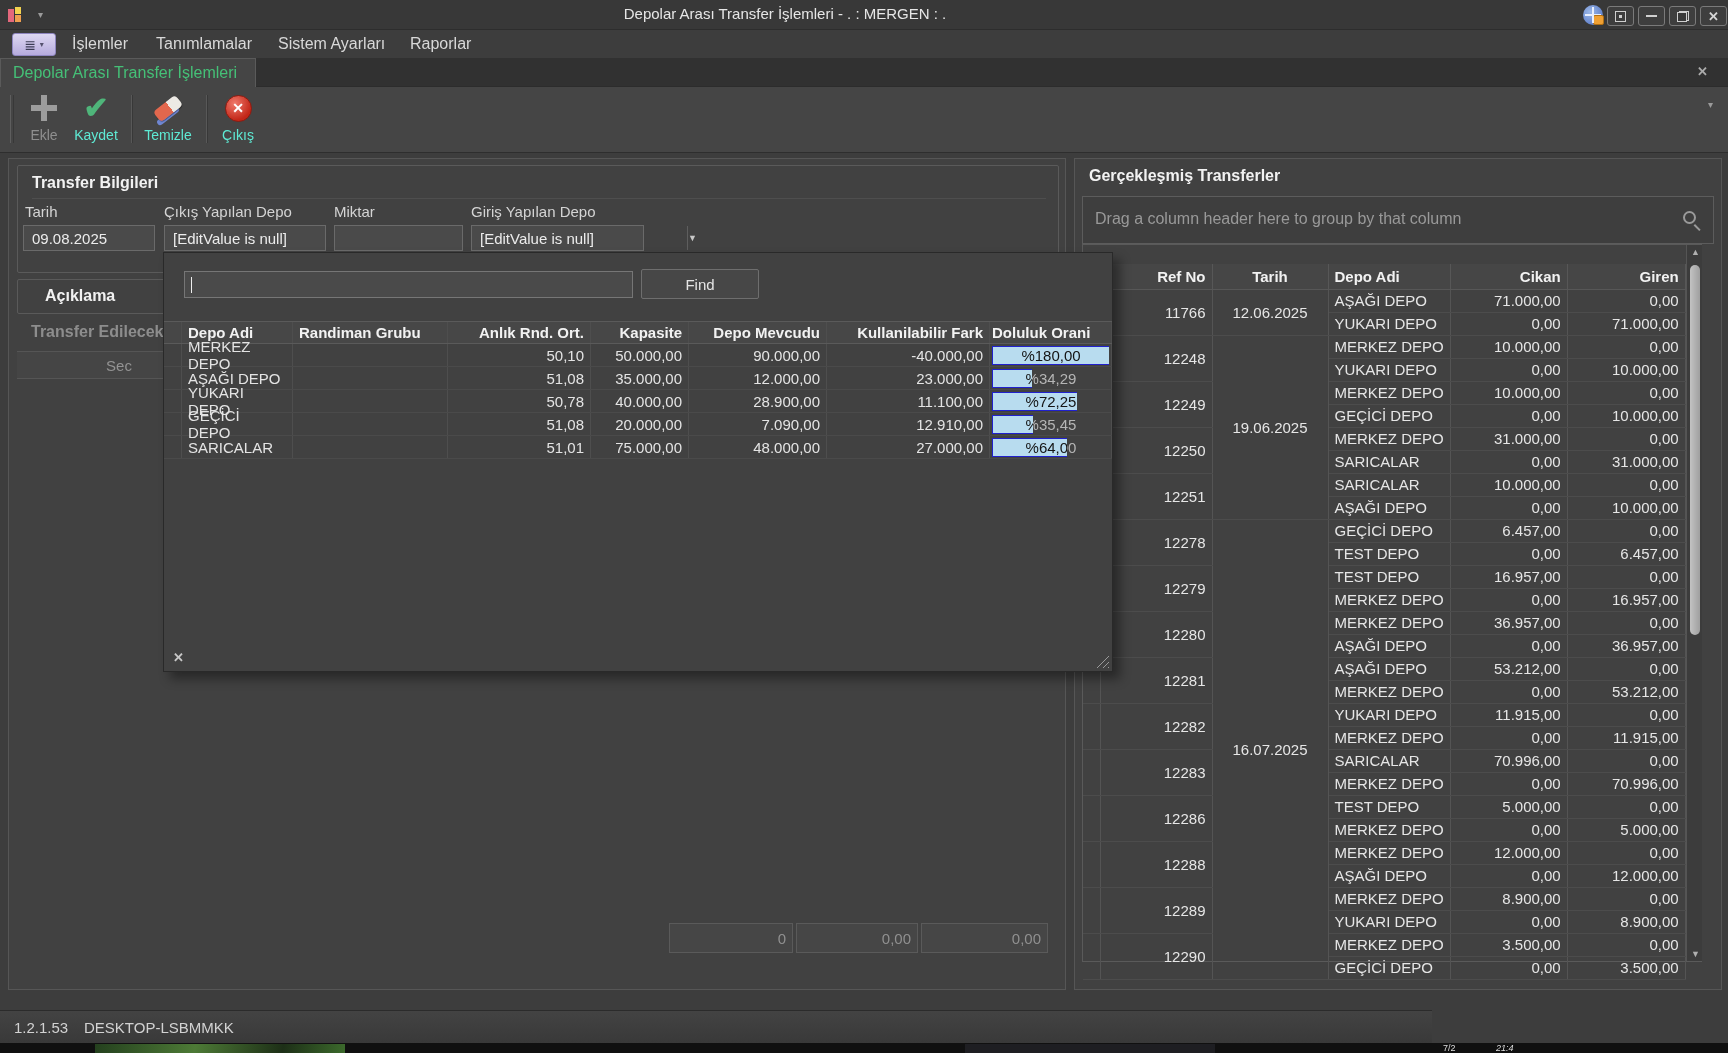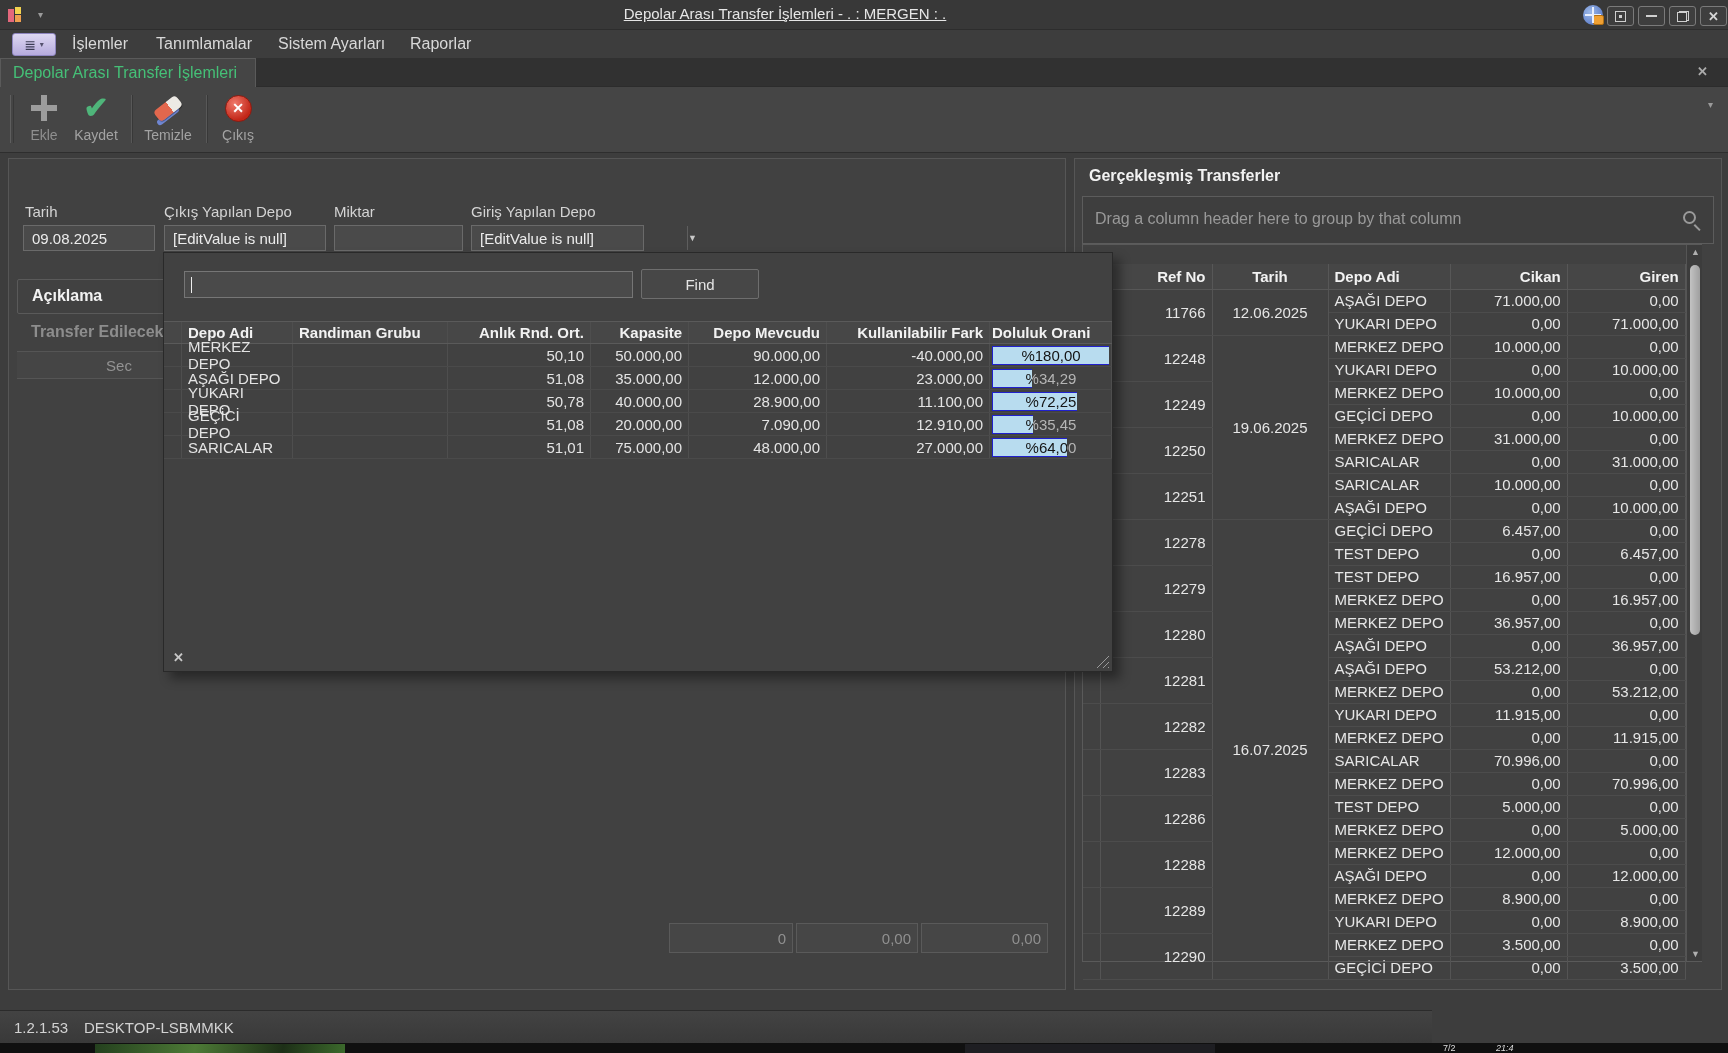--- a/index.html
+++ b/index.html
@@ -12,21 +12,21 @@
   .abs { position:absolute; }
 
   
   .titlebar { left:0; top:0; width:1728px; height:30px; background:#383838; border-bottom:1px solid #2d2d2d; }
   .app-logo { left:8px; top:7px; width:20px; height:17px; }
   .app-logo i { position:absolute; }
   .logo-a { left:0; top:2px; width:6px; height:13px; background:#e4687c; }
   .logo-b { left:7px; top:8px; width:6px; height:7px; background:#ef9f4f; }
   .logo-c { left:7px; top:0; width:6px; height:7px; background:#f3d34f; }
   .title-chevron { left:38px; top:9px; color:#9a9a9a; font-size:10px; }
-  .window-title { left:0; top:5px; width:1570px; text-align:center; color:#e6e6e6; font-size:15px;text-decoration:underline; }
+  .window-title { left:0; top:5px; width:1570px; text-align:center; color:#e6e6e6; font-size:15px; }
   .globe-icon { left:1583px; top:5px; width:20px; height:20px; border-radius:50%;
      background:radial-gradient(circle at 35% 35%, #9db9e8, #4a6cc0); }
   .globe-icon::before { content:""; position:absolute; left:2px; top:9px; width:16px; height:2px; background:#e8eefc; }
   .globe-icon::after { content:""; position:absolute; left:9px; top:2px; width:2px; height:16px; background:#e8eefc; }
   .globe-lock { position:absolute; left:10px; top:10px; width:11px; height:10px; background:#efa033; border:1px solid #b06f14; border-radius:2px; }
   .winbtn { top:6px; width:27px; height:20px; border:1px solid #7a7a7a; border-radius:3px;
      display:flex; align-items:center; justify-content:center; color:#cfcfcf; background:rgba(255,255,255,0.03); }
   .fsq { width:11px; height:11px; border:1px solid #cfcfcf; position:relative; }
   .fsq::after { content:""; position:absolute; left:3px; top:3px; width:3px; height:3px; background:#cfcfcf; }
   .minbar { width:11px; height:2px; background:#cfcfcf; }
@@ -49,21 +49,21 @@
   .tab-active { left:0; top:0; width:256px; height:29px; background:#454545;
      border:1px solid #5a5a5a; border-bottom:none; display:flex; align-items:center; padding-left:12px;
      color:#45c077; font-size:16px; }
   .tab-close { left:1697px; top:6px; color:#ababab; font-size:13px; font-weight:bold; }
 
   
   .toolbar { left:0; top:87px; width:1728px; height:66px; background:#454545; border-bottom:1px solid #2e2e2e; }
   .tb-grip { left:10px; top:8px; width:4px; height:48px; border-left:1px solid #5e5e5e; border-right:1px solid #383838; }
   .tb-btn { top:3px; height:60px; display:flex; flex-direction:column; align-items:center; justify-content:flex-start; }
   .tb-icon { height:32px; display:flex; align-items:center; justify-content:center; margin-top:2px; }
-  .tb-label { font-size:14px; color:#a3a3a3; margin-top:3px; }
+  .tb-label { font-size:14px; color:#5eead4; margin-top:3px; }
   .tb-label.disabled { color:#8f8f8f; }
   .tb-sep { top:8px; width:1px; height:48px; background:#585858; box-shadow:1px 0 0 #383838; }
   .plus-ic { position:relative; width:26px; height:26px; }
   .plus-ic::before { content:""; position:absolute; left:10px; top:0; width:6px; height:26px; background:#9c9c9c; }
   .plus-ic::after { content:""; position:absolute; left:0; top:10px; width:26px; height:6px; background:#9c9c9c; }
   .check-ic { color:#4fb57a; font-size:30px; line-height:30px; font-weight:bold; }
   .eraser-ic { position:relative; width:30px; height:30px; }
   .eraser-body { position:absolute; left:1px; top:9px; width:28px; height:13px; border-radius:4px;
      transform:rotate(-38deg); background:linear-gradient(90deg,#e2674d 58%,#ece9e4 58%); box-shadow:0 1px 1px rgba(0,0,0,.4); }
   .eraser-swoosh { position:absolute; left:2px; top:20px; width:26px; height:6px; border-radius:3px;
@@ -230,20 +230,24 @@
       <span class="tb-icon">
           <span class="exit-ic">✕</span>
         </span>
       <span class="tb-label">Çıkış</span>
     </div>
     <span class="abs tb-overflow">▾</span>
   </div>
 
   <div class="abs panel" style="left:8px; top:158px; width:1058px; height:832px;">
 
+    <div class="abs group-box" style="left:8px; top:6px; width:1042px; height:108px;">
+      <div class="abs group-title" style="left:14px; top:8px;">Transfer Bilgileri</div>
+      <div class="abs" style="left:14px; top:32px; width:1014px; height:1px; background:#4e4e4e;"></div>
+    </div>
 
     <span class="abs field-label" style="left:16px;  top:44px;">Tarih</span>
     <span class="abs field-label" style="left:155px; top:44px;">Çıkış Yapılan Depo</span>
     <span class="abs field-label" style="left:325px; top:44px;">Miktar</span>
     <span class="abs field-label" style="left:462px; top:44px;">Giriş Yapılan Depo</span>
 
     <div class="editor" style="left:14px; top:66px; width:132px;">
       <input class="val" readonly="" value="09.08.2025" style="">
       <span class="combo-btn">
           <span>▼</span>
@@ -263,21 +267,21 @@
         </span>
     </div>
     <div class="editor" style="left:462px; top:66px; width:173px;">
       <input class="val" readonly="" value="[EditValue is null]" style="">
       <span class="combo-btn">
           <span>▼</span>
         </span>
     </div>
 
     <div class="abs group-box" style="left:8px; top:120px; width:1042px; height:35px;">
-      <div class="abs group-title" style="left:14px; top:7px;text-align:center;">Açıklama</div>
+      <div class="abs group-title" style="left:27px; top:7px;text-align:center;">Açıklama</div>
     </div>
 
     <div class="abs disabled-title" style="left:22px; top:164px;">Transfer Edilecek</div>
 
     <div class="abs dgrid-header" style="left:8px; top:192px; width:1042px; height:28px;">
       <span class="abs dgrid-sec" style="left:72px; top:5px; width:60px; text-align:center;">Sec</span>
     </div>
 
     <div class="dfooter-cell" style="left:660px; top:764px; width:124px;">0</div>
     <div class="dfooter-cell" style="left:787px; top:764px; width:122px;">0,00</div>

